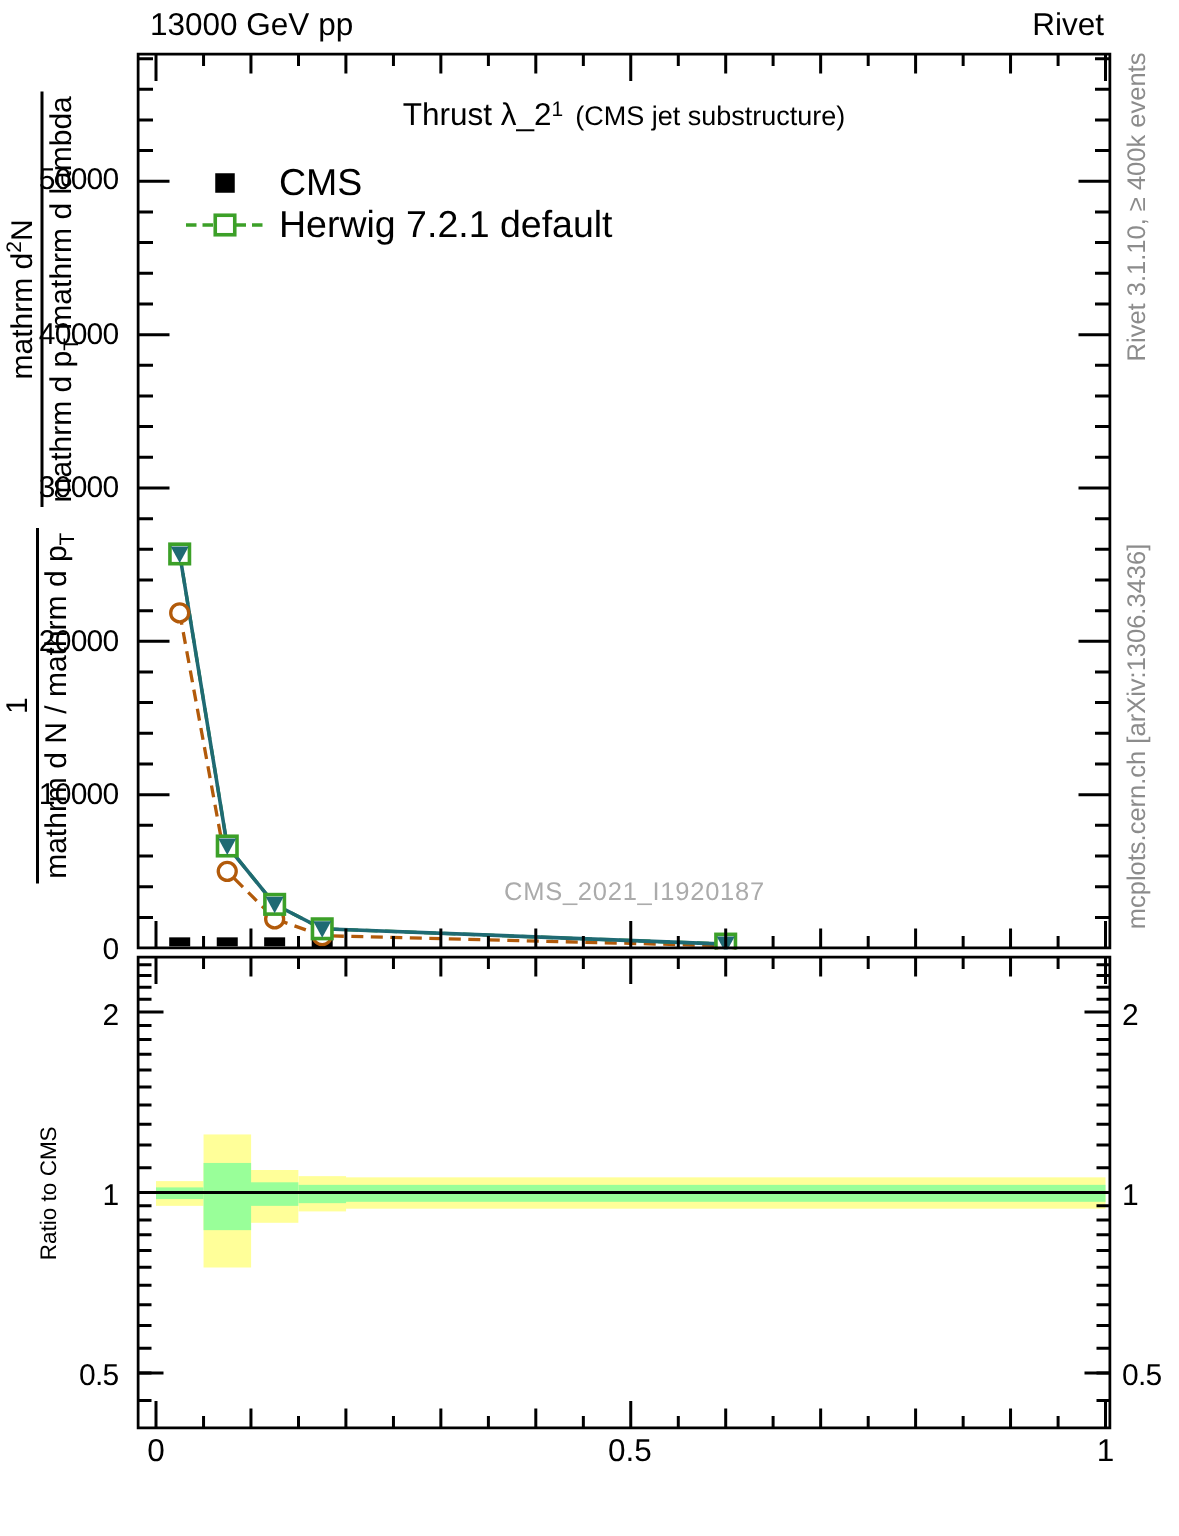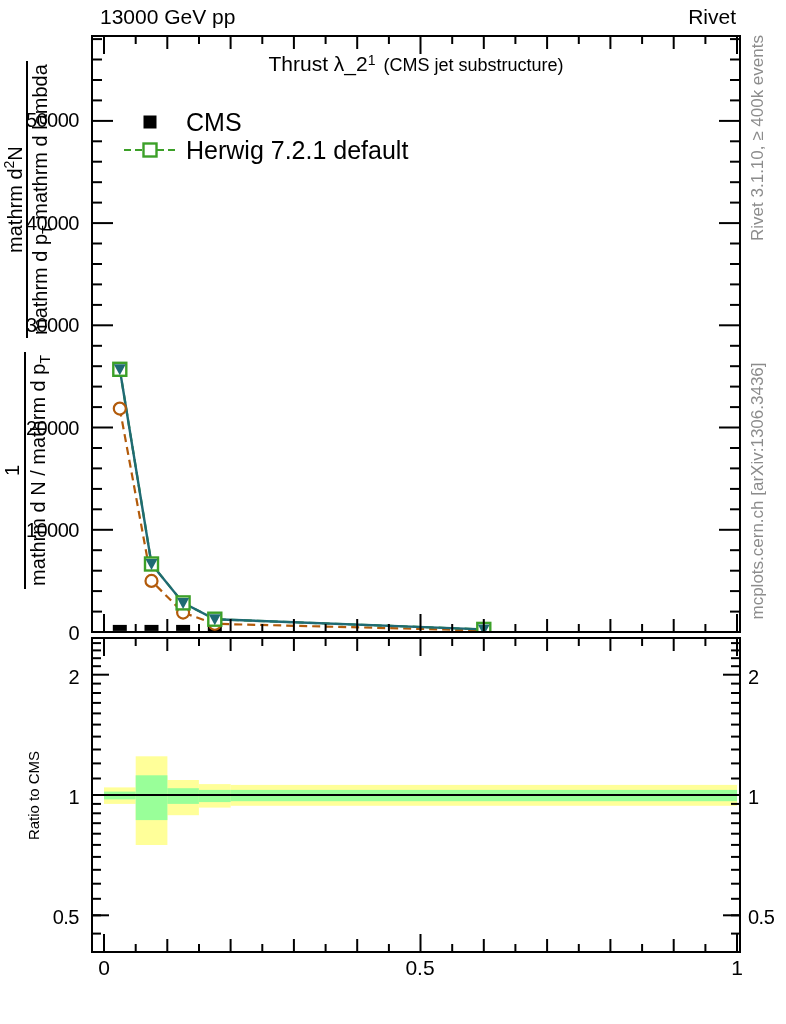--- a/index.html
+++ b/index.html
@@ -5,21 +5,21 @@
   html,body{margin:0;padding:0;background:#fff;}
   #page{position:relative;width:786px;height:1024px;background:#fff;overflow:hidden;
         font-family:"Liberation Sans",sans-serif;color:#000;}
   .abs{position:absolute;}
   .hdr{font-size:21px;}
   .ticklab{font-size:20px;letter-spacing:-0.5px;line-height:22px;}
   .yl{left:0;width:79px;text-align:right;}
   .xl{width:80px;text-align:center;font-size:21px;}
   .rot{transform:rotate(-90deg);}
   .gray{color:#8c8c8c;font-size:17px;white-space:nowrap;text-align:center;}
-  #title{left:91px;top:52px;width:650px;text-align:center;white-space:nowrap;}
+  #title{left:91px;top:64px;width:650px;text-align:center;white-space:nowrap;}
   #title .tmain{font-size:21px;}
   #title .tsup{font-size:14px;vertical-align:super;}
   #title .tparen{font-size:18px;margin-left:8px;}
   #watermark{left:336px;top:585px;font-size:17px;color:#ababab;letter-spacing:0.5px;}
   #legend{left:122px;top:108px;}
   .lrow{display:flex;align-items:center;height:28px;}
   .lrow svg{width:56px;height:22px;flex:0 0 56px;}
   .llab{font-size:25px;margin-left:8px;white-space:nowrap;}
   #yformula{left:-252px;top:299px;width:560px;height:52px;display:flex;
             align-items:center;justify-content:center;gap:14px;white-space:nowrap;}
@@ -290,20 +290,21 @@
     </div>
     <div class="lrow">
       <svg>
           <line x1="2" y1="11" x2="54" y2="11" stroke="#3ca028" stroke-width="2.2" stroke-dasharray="7 4"></line>
           <rect x="21.5" y="4.5" width="13" height="13" fill="#fff" stroke="#3ca028" stroke-width="2.4"></rect>
         </svg>
       <span class="llab">Herwig 7.2.1 default</span>
     </div>
   </div>
 
+  <div id="watermark" class="abs">CMS_2021_I1920187</div>
 
   <div id="yformula" class="abs rot">
     <span class="frac">
       <span class="num">1</span>
       <span class="den"><span>mathrm d N / mathrm d p</span><sub>T</sub></span>
     </span>
     <span class="frac">
       <span class="num"><span>mathrm d</span><sup>2</sup><span>N</span></span>
       <span class="den"><span>mathrm d p</span><sub>T</sub><span> mathrm d lambda</span></span>
     </span>

